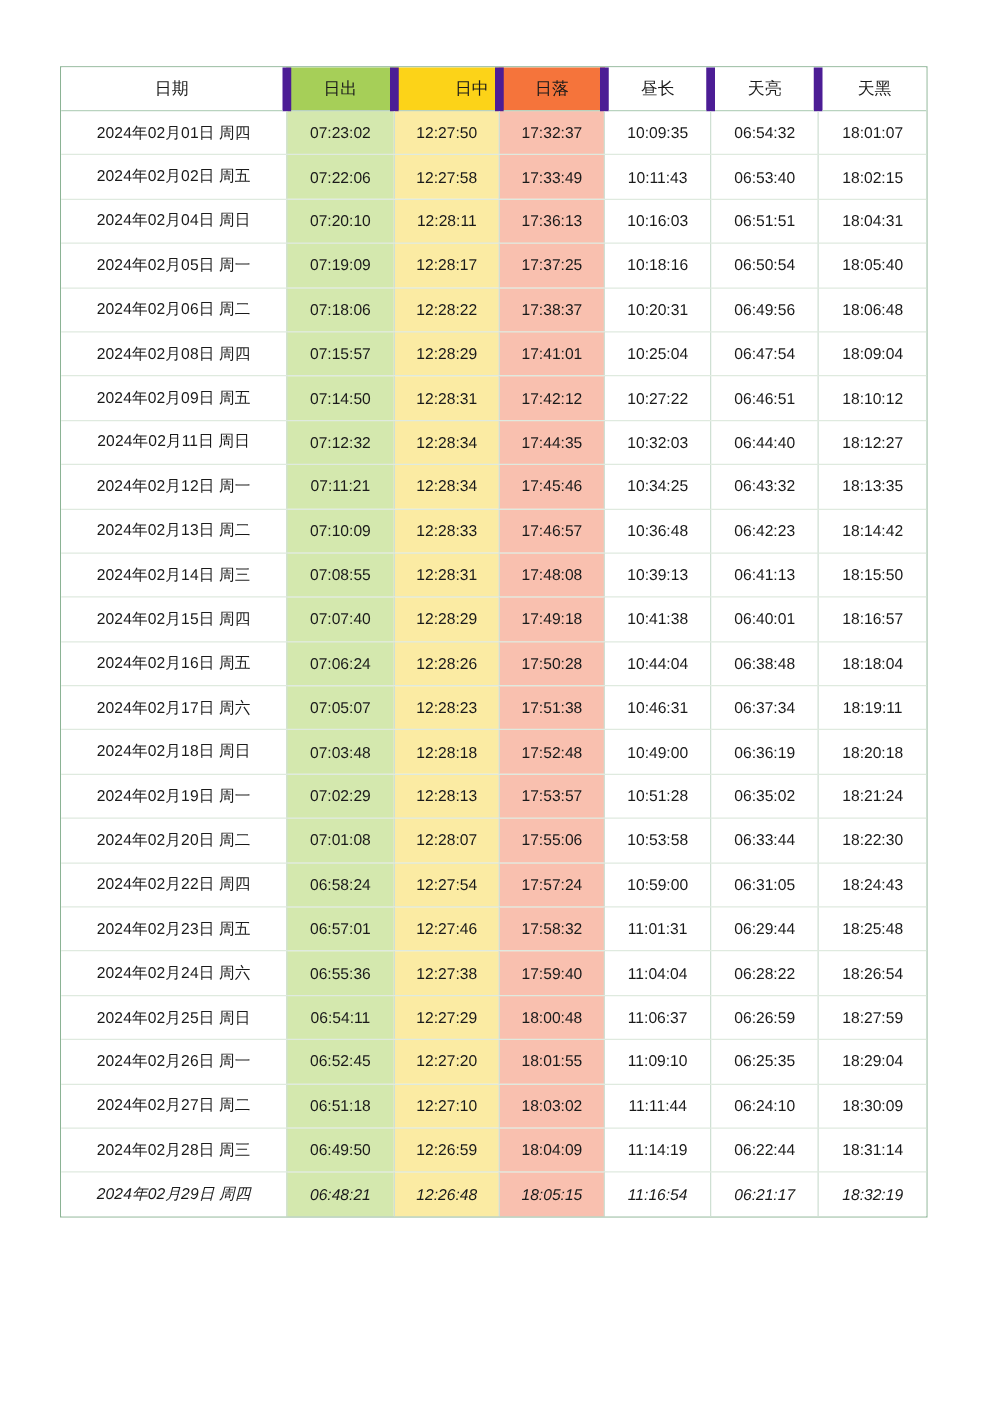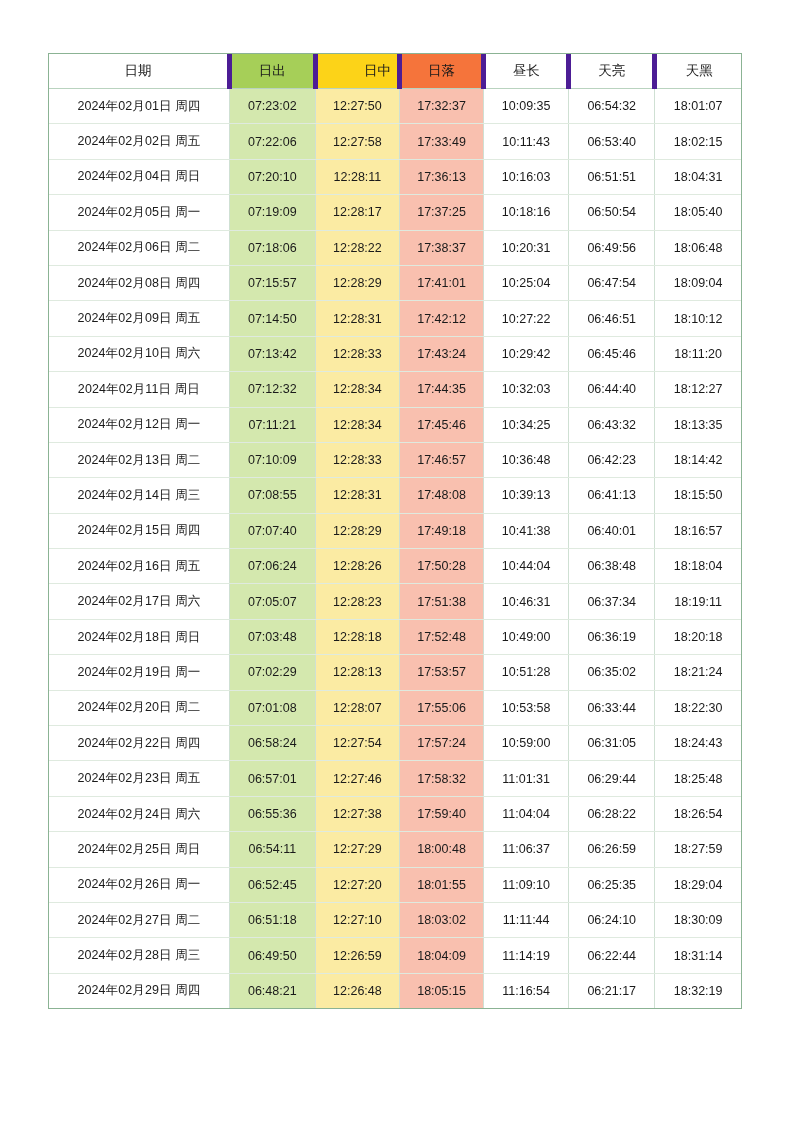--- a/index.html
+++ b/index.html
@@ -43,21 +43,21 @@
   table.sun-table col.c-dawn   { width: 86px; }
   table.sun-table col.c-dusk   { width: 86px; }
 
   thead th {
     height: 34px;
     font-size: 13.5px;
     font-weight: normal;
     color: #1a1a1a;
     text-align: center;
     vertical-align: middle;
-    border-right: 5px solid #4c1d95;
+    border-right: 7px solid #4c1d95;
     border-bottom: 1px solid #b9d3bf;
     padding: 0;
     background: #ffffff;
   }
   thead th:last-child { border-right: none; }
 
   thead th.h-rise { background: #a6cf58; }
   thead th.h-noon { background: #fcd318; padding-left: 40px; }
   thead th.h-set  { background: #f5743b; }
 
@@ -67,21 +67,21 @@
     color: #1a1a1a;
     text-align: center;
     vertical-align: middle;
     border-right: 1px solid #cfe0d3;
     border-bottom: 1px solid #dfeadf;
     padding: 0;
     background: #ffffff;
     white-space: nowrap;
   }
   tbody td:last-child { border-right: none; }
-  tbody tr:last-child td { border-bottom: none; }
+  tbody tr:last-child td { border-bottom: none; font-style: italic; }
 
   tbody td.d-date {
     font-size: 12.5px;
     letter-spacing: 0.1px;
   }
   tbody td.d-rise { background: #d4e8ae; }
   tbody td.d-noon { background: #fbeba3; }
   tbody td.d-set  { background: #f9c0af; text-align: center; }
 </style>
 </head>
@@ -168,29 +168,20 @@
           <tr>
             <td class="d-date">2024年02月09日 周五</td>
             <td class="d-rise">07:14:50</td>
             <td class="d-noon">12:28:31</td>
             <td class="d-set">17:42:12</td>
             <td class="d-len">10:27:22</td>
             <td class="d-dawn">06:46:51</td>
             <td class="d-dusk">18:10:12</td>
           </tr>
           <tr>
-            <td class="d-date">2024年02月10日 周六</td>
-            <td class="d-rise">07:13:42</td>
-            <td class="d-noon">12:28:33</td>
-            <td class="d-set">17:43:24</td>
-            <td class="d-len">10:29:42</td>
-            <td class="d-dawn">06:45:46</td>
-            <td class="d-dusk">18:11:20</td>
-          </tr>
-          <tr>
             <td class="d-date">2024年02月11日 周日</td>
             <td class="d-rise">07:12:32</td>
             <td class="d-noon">12:28:34</td>
             <td class="d-set">17:44:35</td>
             <td class="d-len">10:32:03</td>
             <td class="d-dawn">06:44:40</td>
             <td class="d-dusk">18:12:27</td>
           </tr>
           <tr>
             <td class="d-date">2024年02月12日 周一</td>

